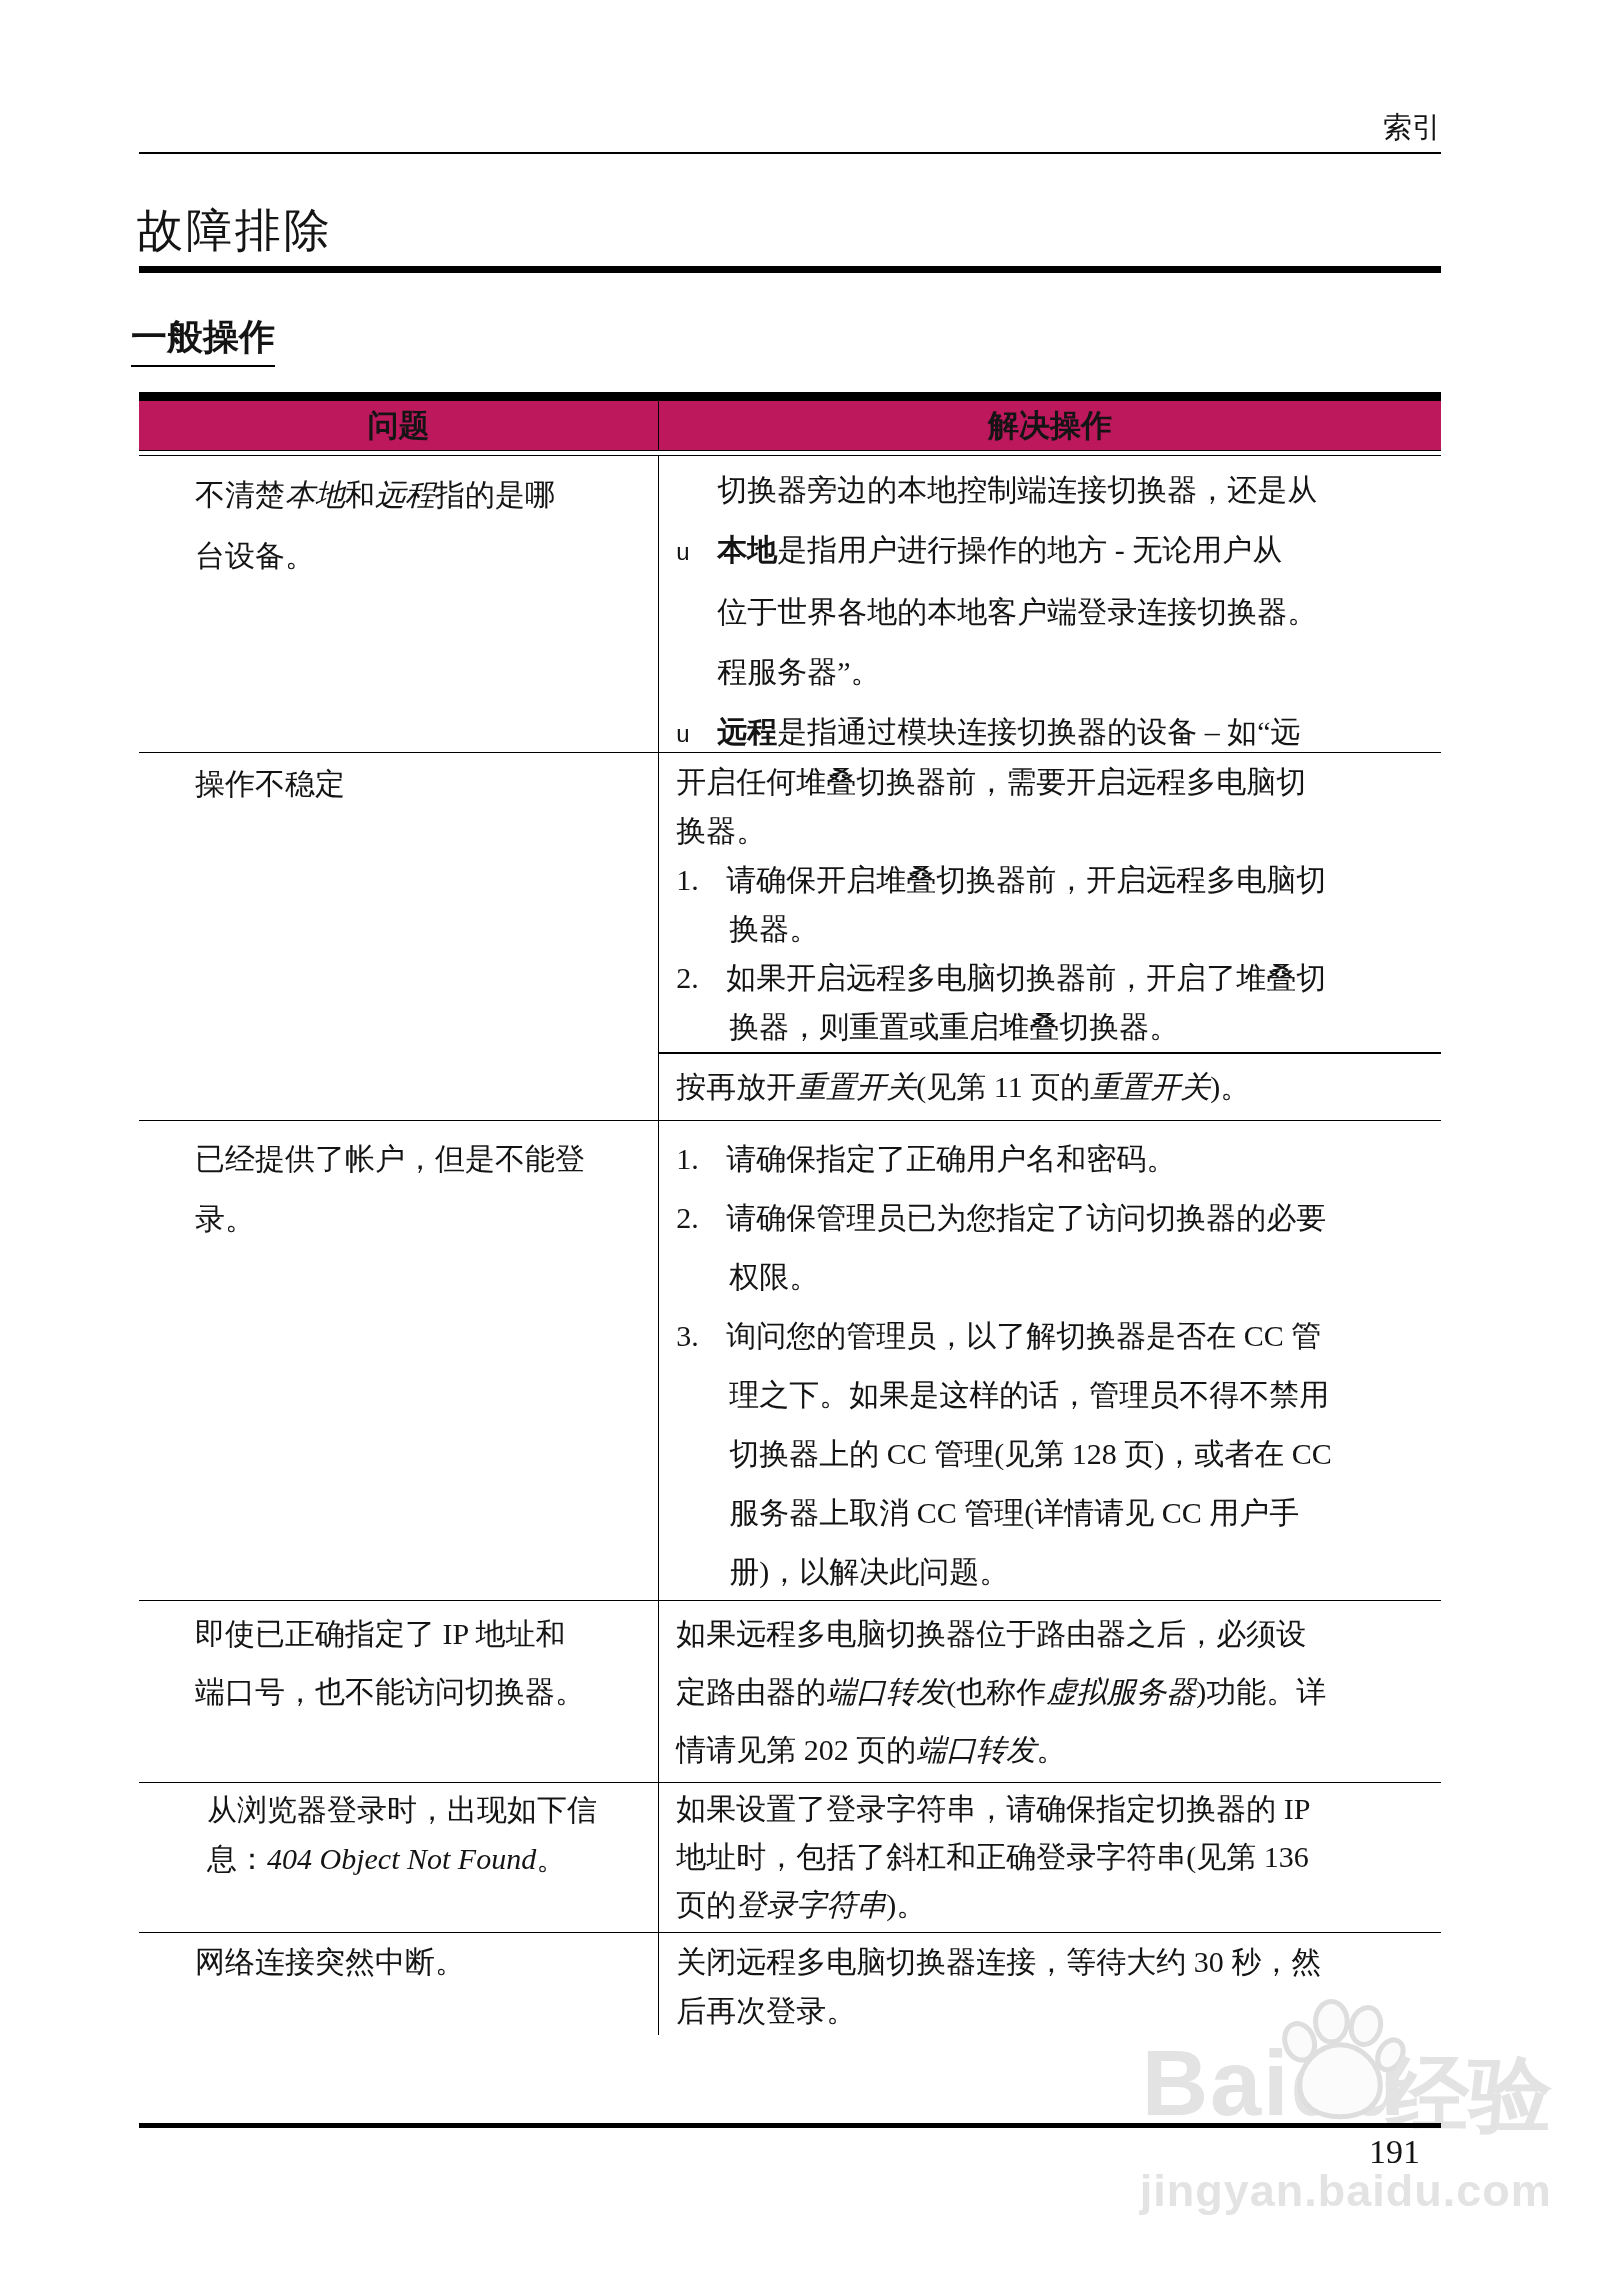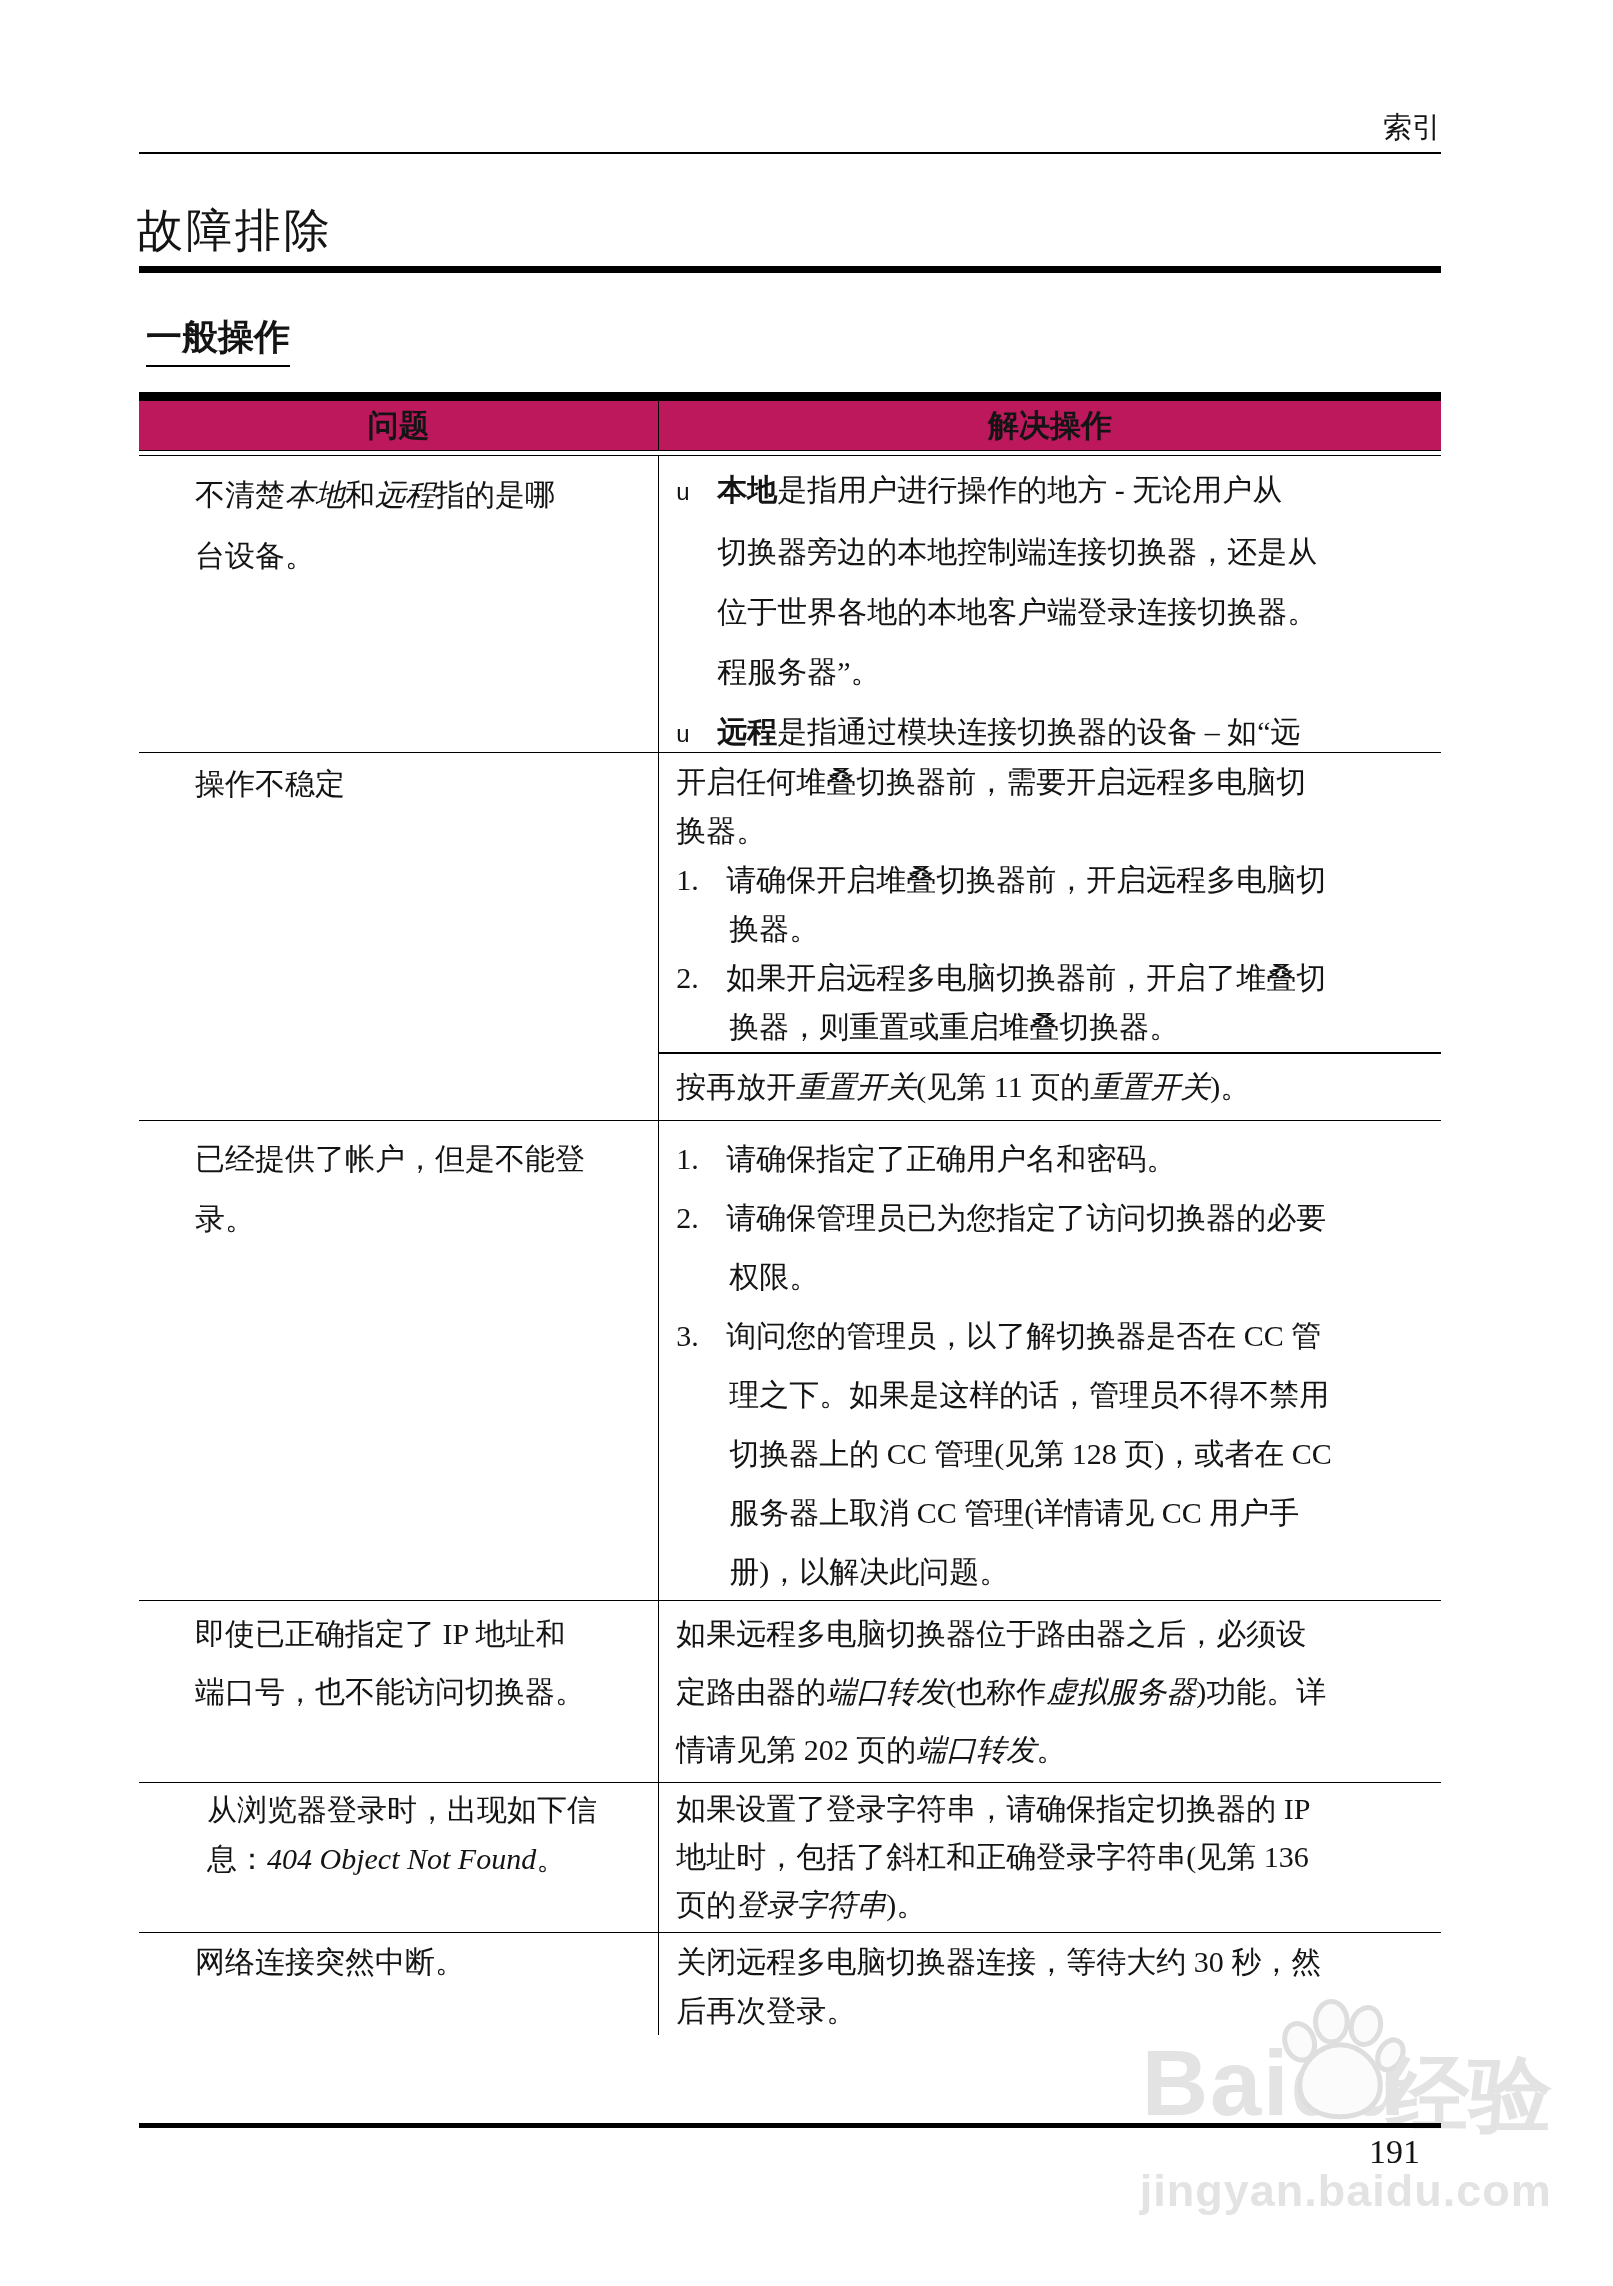--- a/index.html
+++ b/index.html
@@ -9,21 +9,21 @@
     overflow:hidden; margin:0 auto;
   }
   .abs{position:absolute;}
   
   .running-head{top:108px; left:139px; width:1302px; text-align:right; font-size:29px;}
   .rule-thin{top:152px; left:139px; width:1302px; height:1.9px; background:#000;}
   
   .page-title{top:200px; left:137px; font-size:46px; font-weight:normal; letter-spacing:2.9px;}
   .rule-thick{top:266px; left:139px; width:1302px; height:6.7px; background:#000;}
   
-  .section-head{top:313px; left:146px; font-size:36px; font-weight:bold;}
+  .section-head{top:313px; left:131px; font-size:36px; font-weight:bold;}
   .section-head .u{border-bottom:2.9px solid #000; padding-bottom:2.9px; display:inline-block;}
   
   .tbl{top:392px; left:139px; width:1302px;}
   .tbl *{box-sizing:border-box;}
   .hbar{height:8.6px; background:#000;}
   .hband{display:flex; background:#be185d; height:49px;}
   .hcell{font-size:31px; font-weight:bold; text-align:center; line-height:49px;}
   .hcell.pcol{width:519px;}
   .hcell.scol{flex:1; border-left:1.9px solid #000;}
   .hdouble{height:6.7px; border-top:1.9px solid #000; border-bottom:1.9px solid #000;}
@@ -94,22 +94,22 @@
       <div class="hcell scol">解决操作</div>
     </div>
     <div class="hdouble"></div>
 
     <div class="trow r1">
       <div class="pc">
         <div class="ln"><span>不清楚</span><span class="it">本地</span><span>和</span><span class="it">远程</span><span>指的是哪</span></div>
         <div class="ln">台设备。</div>
       </div>
       <div class="sc">
+        <div class="ln ind-b">切换器旁边的本地控制端连接切换器，还是从</div>
         <div class="ln bullet-line"><span class="bmark">u</span><span class="bd">本地</span><span>是指用户进行操作的地方 - 无论用户从</span></div>
-        <div class="ln ind-b">切换器旁边的本地控制端连接切换器，还是从</div>
         <div class="ln ind-b">位于世界各地的本地客户端登录连接切换器。</div>
         <div class="ln ind-b">程服务器”。</div>
         <div class="ln bullet-line"><span class="bmark">u</span><span class="bd">远程</span><span>是指通过模块连接切换器的设备 – 如“远</span></div>
       </div>
     </div>
 
     <div class="trow r2 bt">
       <div class="pc">
         <div class="ln">操作不稳定</div>
       </div>

